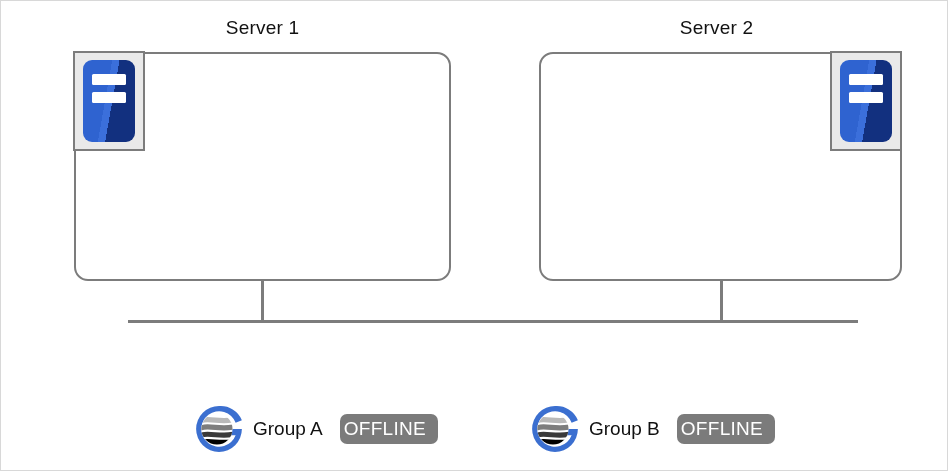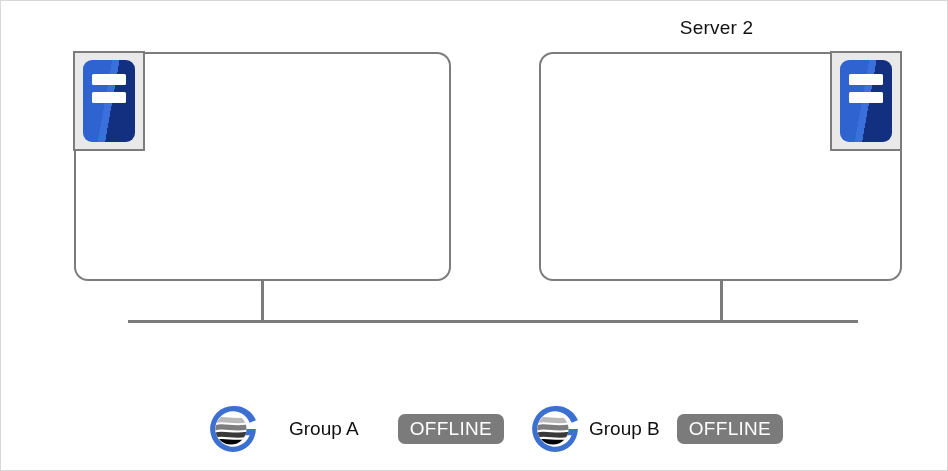--- a/index.html
+++ b/index.html
@@ -99,52 +99,53 @@
     background: #7c7c7c;
   }
 
   
   .group-row {
     position: absolute;
     display: flex;
     align-items: center;
     top: 402px;
   }
-  #group-row-a { left: 206px; gap: 22px; }
+  #group-row-a { left: 192px; }
   #group-row-b { left: 528px; align-items: center; }
 
   .group-logo {
     width: 52px;
     height: 52px;
     flex: 0 0 auto;
     display: block;
   }
   .group-label {
     font-size: 19px;
     color: #111111;
     margin-left: 8px;
     white-space: nowrap;
   }
   .status-badge {
     margin-left: 17px;
     background: #7b7b7b;
     color: #ffffff;
     font-size: 19px;
     letter-spacing: 0.3px;
-    padding: 5px 12px 6px 12px;
+    padding: 5px 12px 6px 4px;
     border-radius: 7px;
     white-space: nowrap;
     line-height: 1.05;
   }
 </style>
 </head>
 <body>
 
 <div id="canvas">
 
+  <div class="server-title" id="title-server1">Server 1</div>
 
   <div class="server-box" id="server-box-1"></div>
 
   <div class="node-icon-frame" id="node-icon-1">
     <div class="node-icon-body">
       <span class="bar b1"></span>
       <span class="bar b2"></span>
     </div>
   </div>
 

